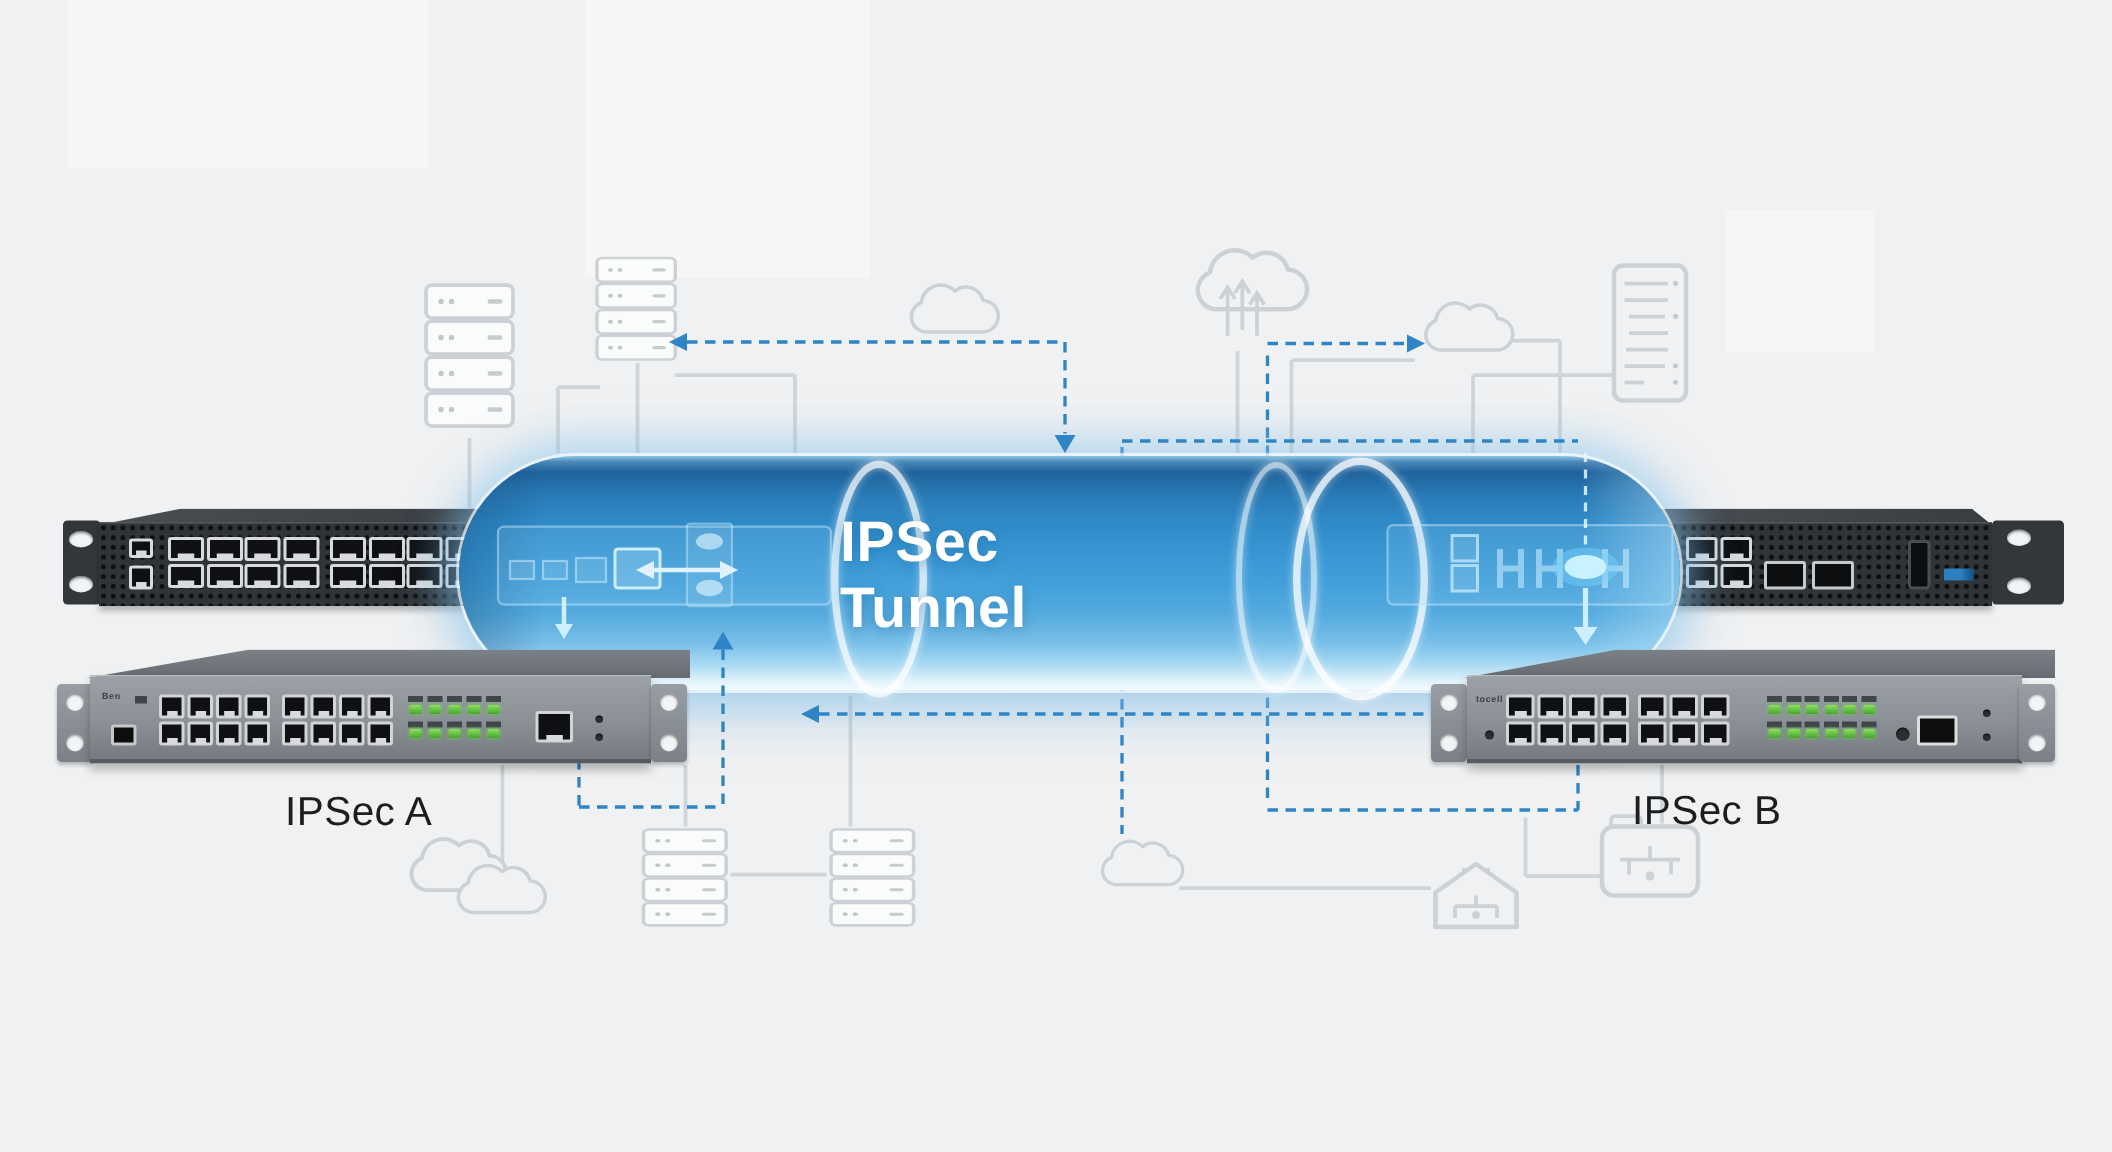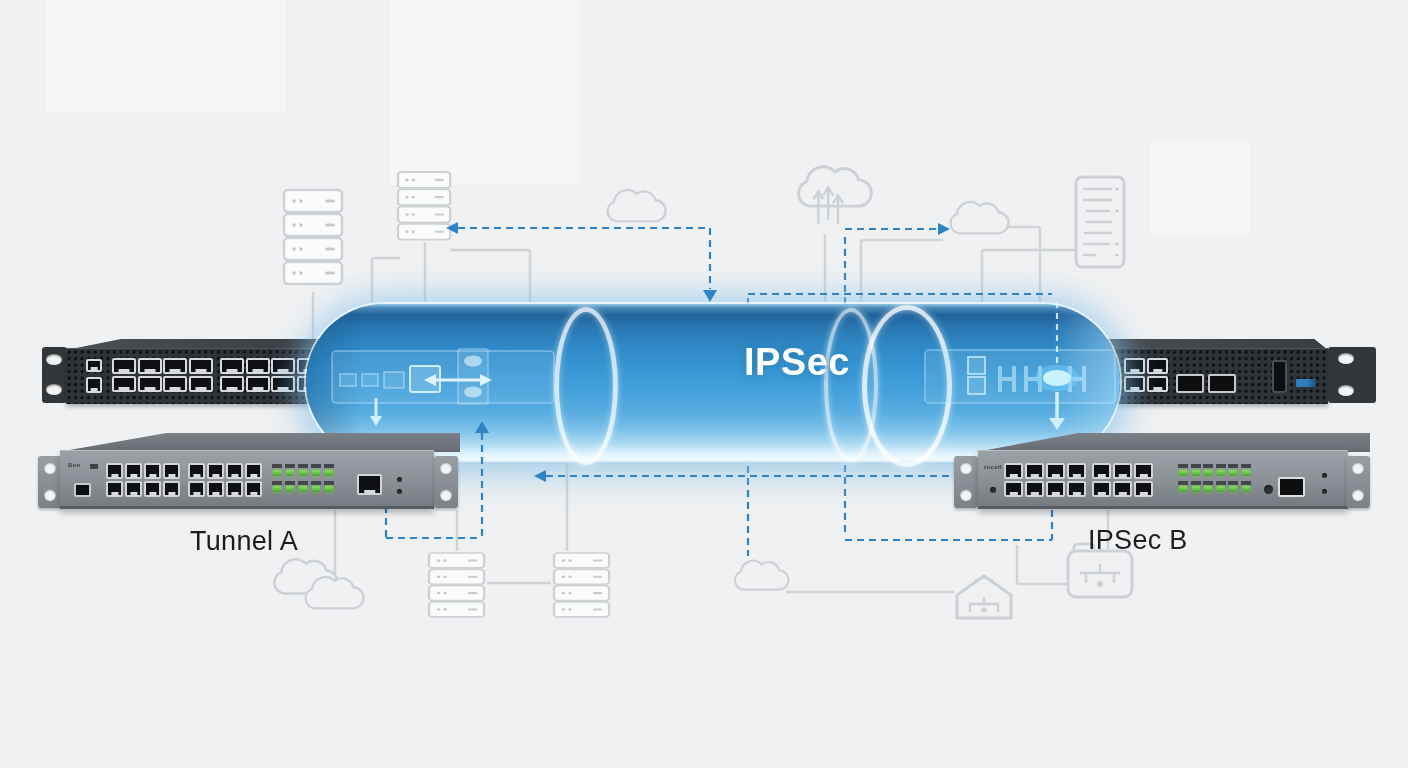--- a/index.html
+++ b/index.html
@@ -47,21 +47,21 @@
   .tunnel{position:absolute;left:306px;top:304px;width:814px;height:156px;border-radius:78px;
      background:linear-gradient(180deg,#8ec7e4 0%,#4a88b8 2.5%,#1f639d 7%,#2979b4 16%,#2f8ac7 28%,
         #3897d3 42%,#42a0da 55%,#55abdf 68%,#79c0e8 80%,#a8d9f2 89%,#dff2fb 96%,#f2fbff 100%);
      box-shadow:0 0 0 2px rgba(255,255,255,.65),0 0 28px 10px rgba(140,200,240,.55),
         0 12px 42px rgba(100,170,215,.35);}
   .tunnel::before{content:'';position:absolute;inset:0;border-radius:78px;
      background:linear-gradient(90deg,rgba(14,66,114,.35) 0%,rgba(14,66,114,0) 7%,
         rgba(255,255,255,0) 92%,rgba(200,235,252,.45) 100%);}
   .ring{position:absolute;border-radius:50%;background:transparent;
      box-shadow:0 0 6px rgba(255,255,255,.55),inset 0 0 6px rgba(255,255,255,.45);}
-  .tunnel-label{position:absolute;left:560px;top:340px;width:290px;text-align:right;z-index:7;
+  .tunnel-label{position:absolute;left:560px;top:340px;width:290px;text-align:left;z-index:7;
      color:#fff;font-size:38px;font-weight:bold;line-height:1.16;letter-spacing:.5px;
      text-shadow:0 2px 8px rgba(20,90,140,.35);}
   .router-label{position:absolute;z-index:9;font-size:27px;color:var(--c-label);letter-spacing:.3px;}
 </style>
 </head>
 <body>
 
 <div class="stage">
 
   <div class="patch" style="left:45px;top:0;width:240px;height:112px"></div>
@@ -242,20 +242,21 @@
     </div>
   </div>
 
   <div class="tunnel" style="z-index:5">
     <div class="ring" style="left:248px;top:3px;width:54px;height:148px;border:5px solid rgba(255,255,255,.75)"></div>
     <div class="ring" style="left:518px;top:4px;width:46px;height:146px;border:4px solid rgba(255,255,255,.6)"></div>
     <div class="ring" style="left:556px;top:1px;width:80px;height:152px;border:5px solid rgba(255,255,255,.8)"></div>
   </div>
   <div class="tunnel-label">
     <span>IPSec</span><br>
+    <span>Tunnel</span>
   </div>
 
   <svg class="abs" width="1408" height="768" style="left:0;top:0;z-index:6">
 
     <g>
       <rect x="332" y="351" width="222" height="52" rx="4" fill="rgba(160,210,242,.16)" stroke="rgba(195,232,252,.5)" stroke-width="1.5"></rect>
       <rect x="340" y="374" width="16" height="12" fill="rgba(220,245,255,.12)" stroke="rgba(200,235,255,.55)" stroke-width="1.5"></rect>
       <rect x="362" y="374" width="16" height="12" fill="rgba(220,245,255,.12)" stroke="rgba(200,235,255,.55)" stroke-width="1.5"></rect>
       <rect x="384" y="372" width="20" height="16" fill="rgba(220,245,255,.12)" stroke="rgba(200,235,255,.55)" stroke-width="1.5"></rect>
       <rect x="410" y="366" width="30" height="26" rx="2" fill="rgba(190,230,252,.25)" stroke="rgba(225,248,255,.85)" stroke-width="2"></rect>
@@ -388,21 +389,21 @@
         </div>
       <div class="port-gray" style="position:absolute;left:297px;top:23px;width:25px;height:21px"></div>
       <div class="dot" style="left:337px;top:26px;width:5px;height:5px"></div>
       <div class="dot" style="left:337px;top:38px;width:5px;height:5px"></div>
     </div>
     <div class="ear-gray" style="left:434px;top:456px;width:24px;height:52px">
       <div class="rhole" style="left:6px;top:6px"></div>
       <div class="rhole" style="left:6px;top:33px"></div>
     </div>
   </div>
-  <div class="router-label" style="left:190px;top:526px">Tunnel A</div>
+  <div class="router-label" style="left:190px;top:526px">IPSec A</div>
 
   <div style="z-index:8;position:absolute;">
     <div class="bevel-gray" style="left:976px;top:433px;width:394px;height:19px;clip-path:polygon(0 100%,26% 0,100% 0,100% 100%)"></div>
     <div class="ear-gray" style="left:954px;top:456px;width:24px;height:52px">
       <div class="rhole" style="left:6px;top:6px"></div>
       <div class="rhole" style="left:6px;top:33px"></div>
     </div>
     <div class="face-gray" style="left:978px;top:450px;width:370px;height:55px">
       <div class="brand" style="left:6px;top:13px">tocell</div>
       <div class="dot" style="left:12px;top:36px;width:6px;height:6px"></div>

